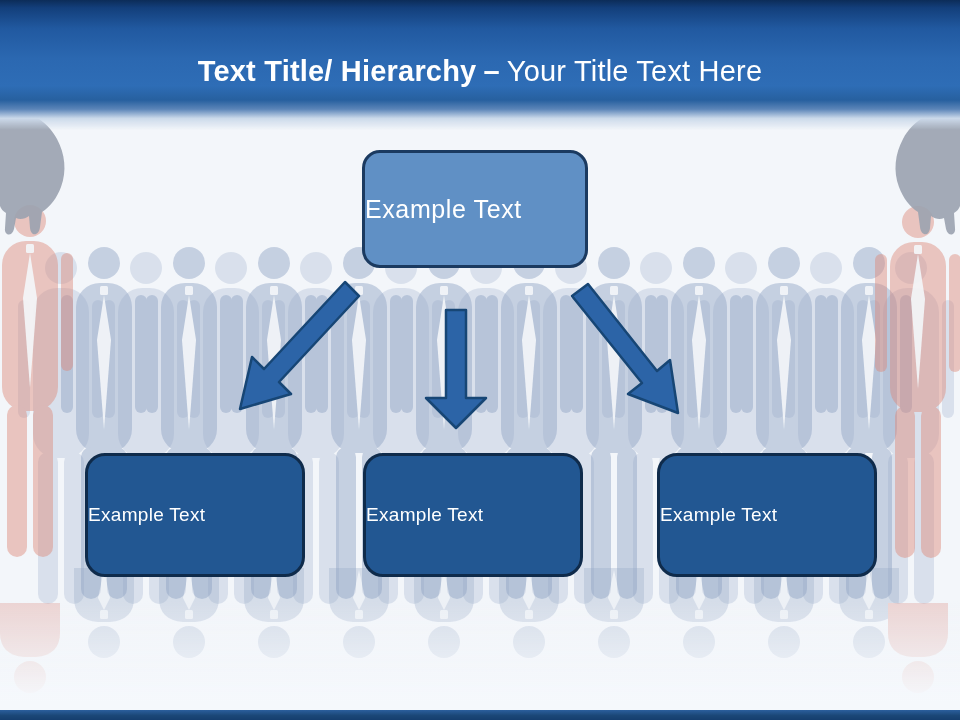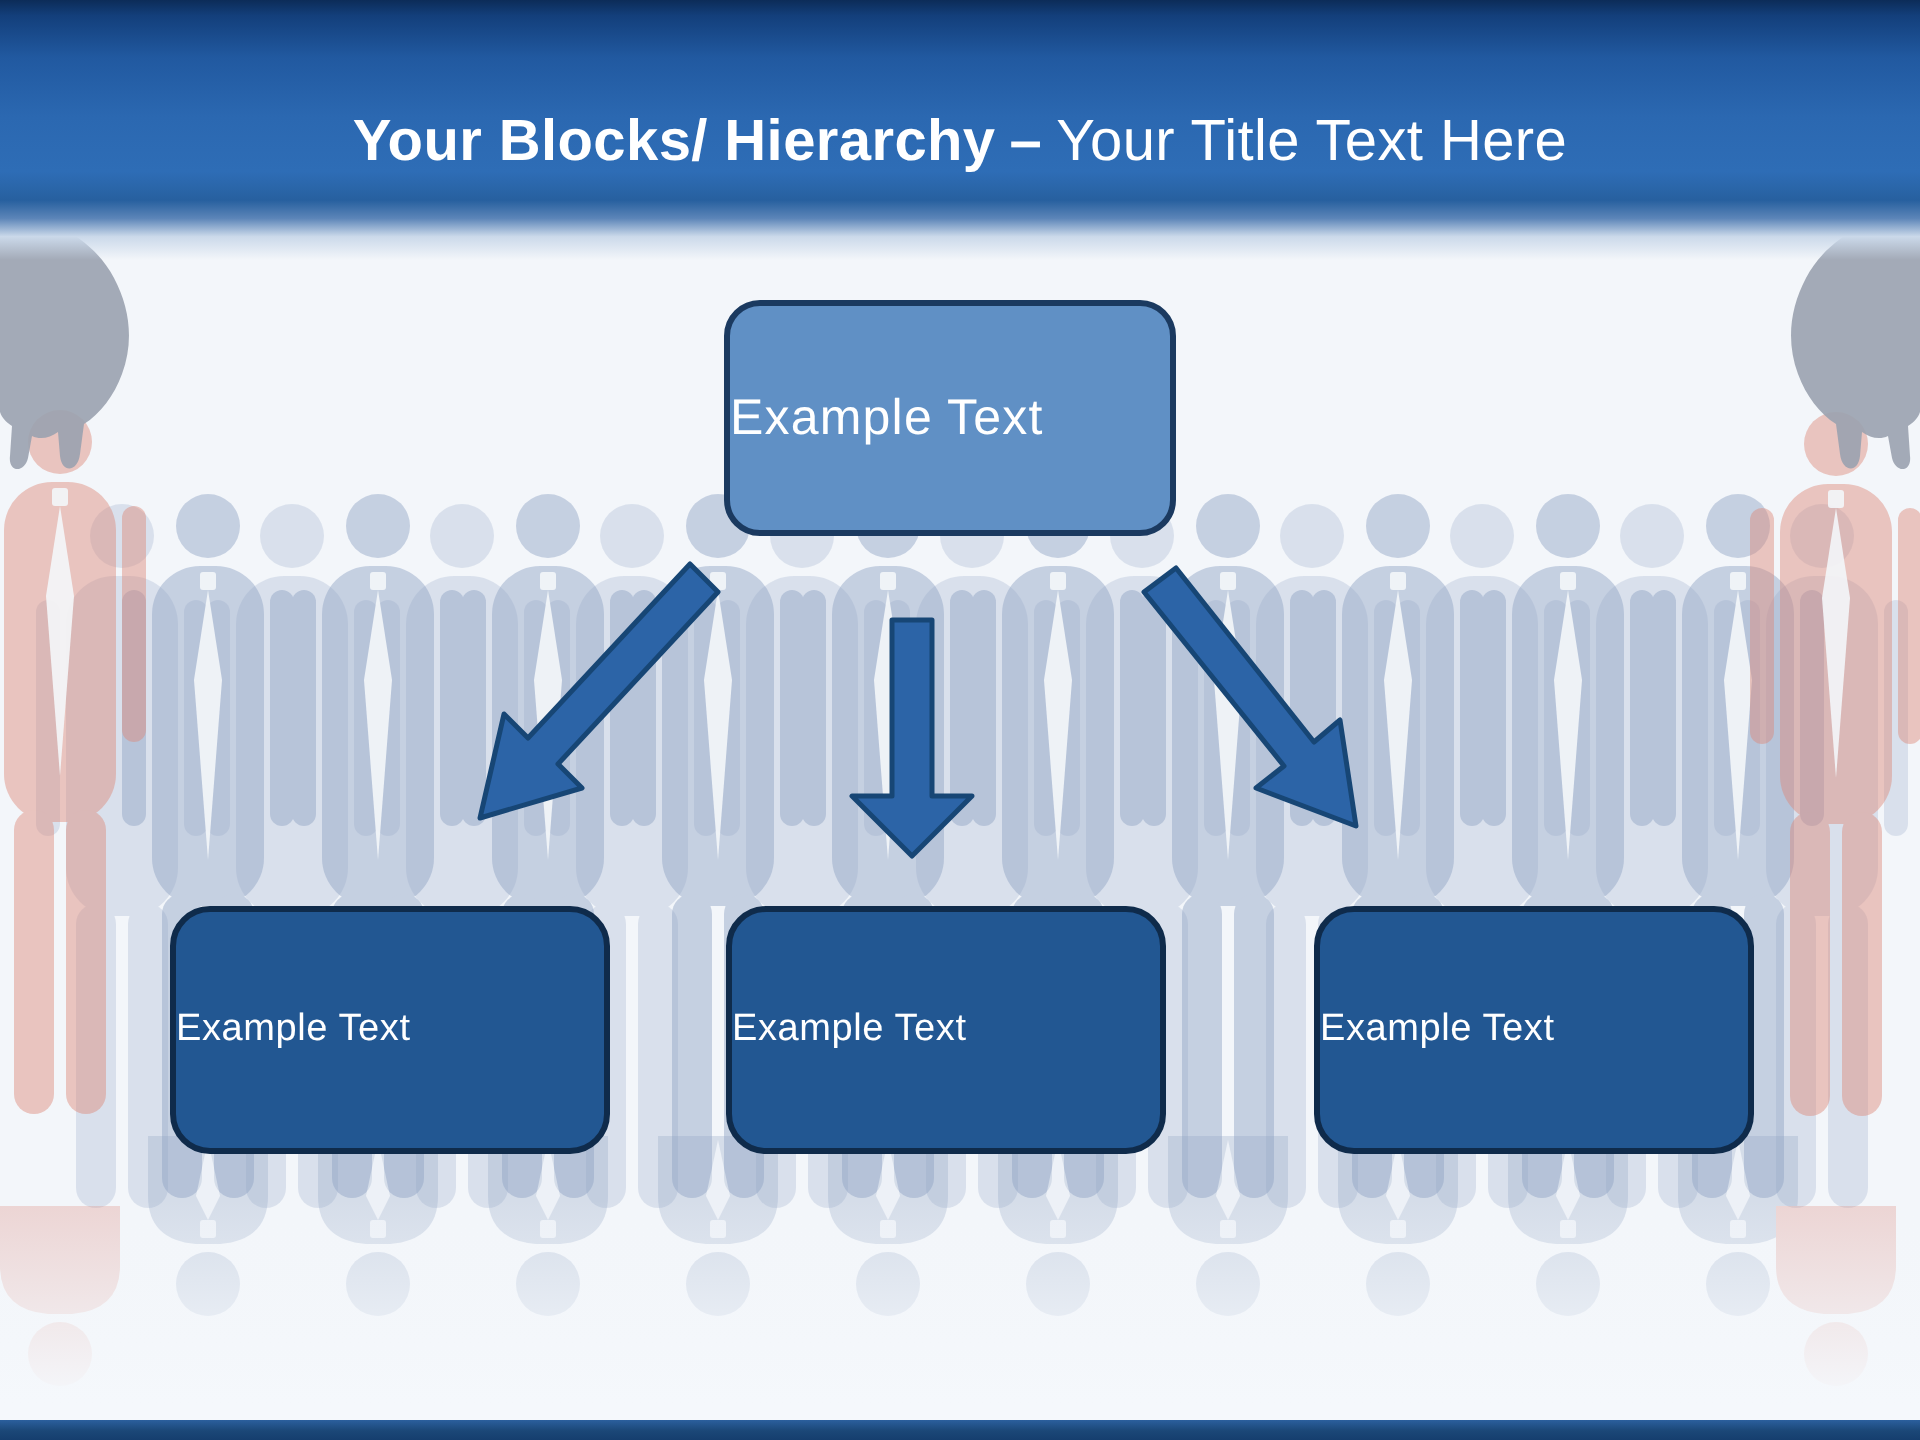--- a/index.html
+++ b/index.html
@@ -168,21 +168,21 @@
 
   <g stroke="#174675" stroke-width="2.5" stroke-linejoin="round" fill="#2C64A7">
     <polygon points="345,282 359,296 279,382 291,394 240,409 252,357 264,369"></polygon>
     <polygon points="446,310 466,310 466,398 486,398 456,428 426,398 446,398"></polygon>
     <polygon points="572,296 588,284 657,371 670,360 678,413 628,394 642,383"></polygon>
   </g>
 </svg>
 
 <div class="header">
   <div class="title">
-    <span class="bold">Your Blocks/ Hierarchy</span><span class="dash">–</span><span class="regular">Your Title Text Here</span>
+    <span class="bold">Text Title/ Hierarchy</span><span class="dash">–</span><span class="regular">Your Title Text Here</span>
   </div>
 </div>
 
 <div class="node node-root">
   <span>Example Text</span>
 </div>
 
 <div class="node node-child node-child-1">
   <span>Example Text</span>
 </div>

